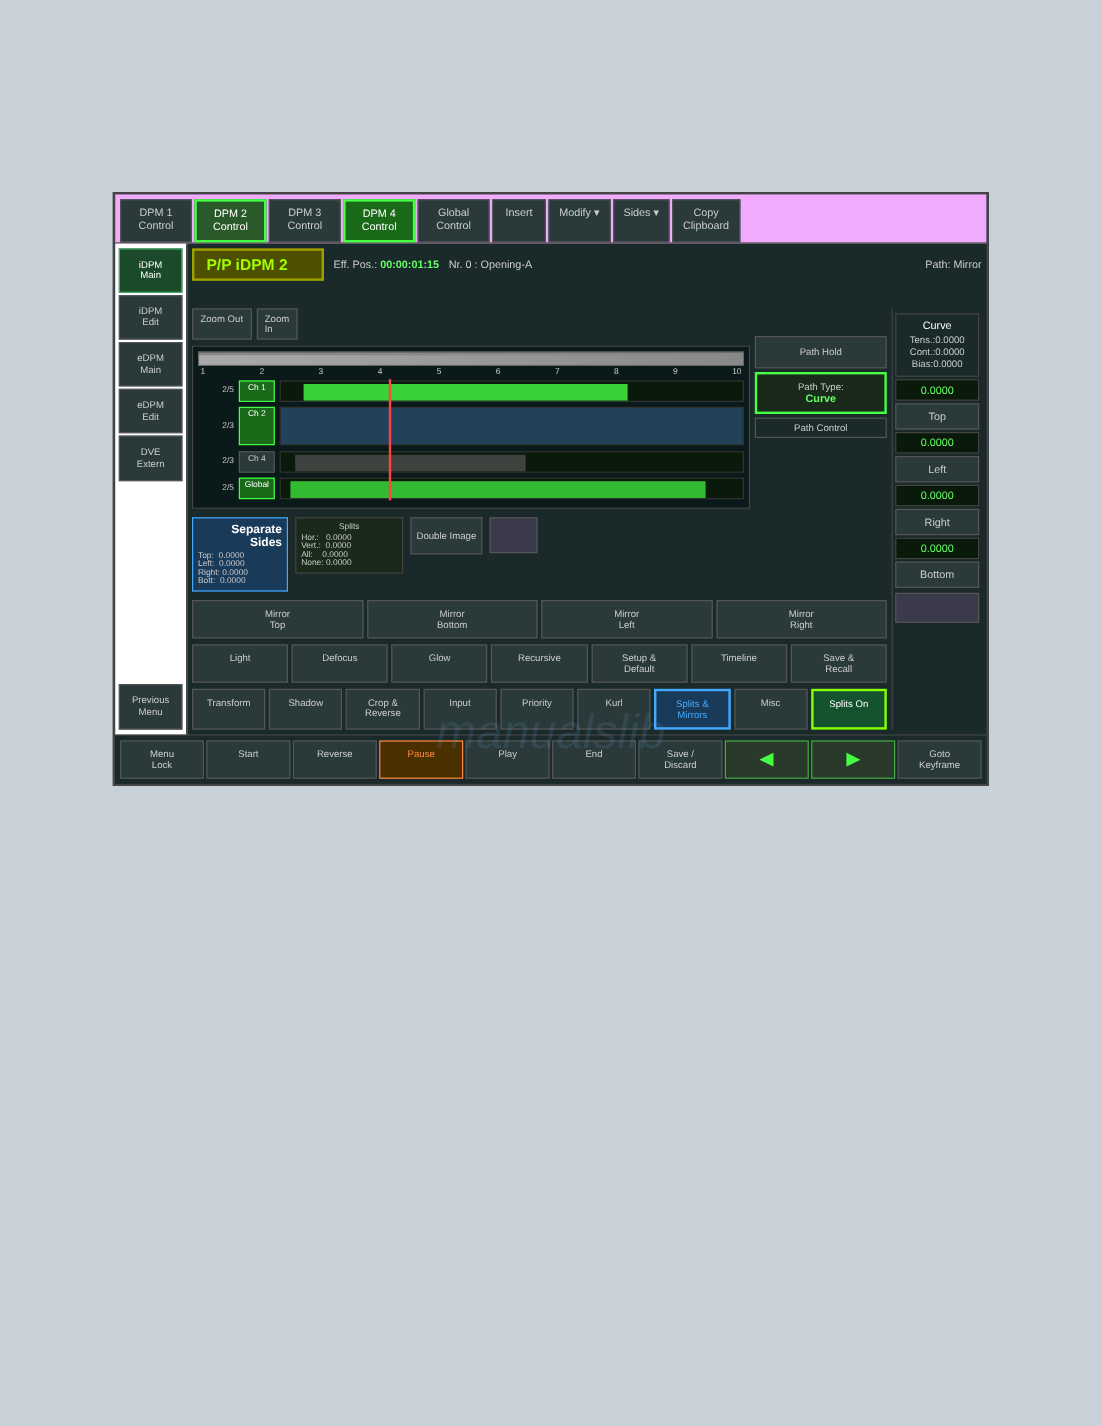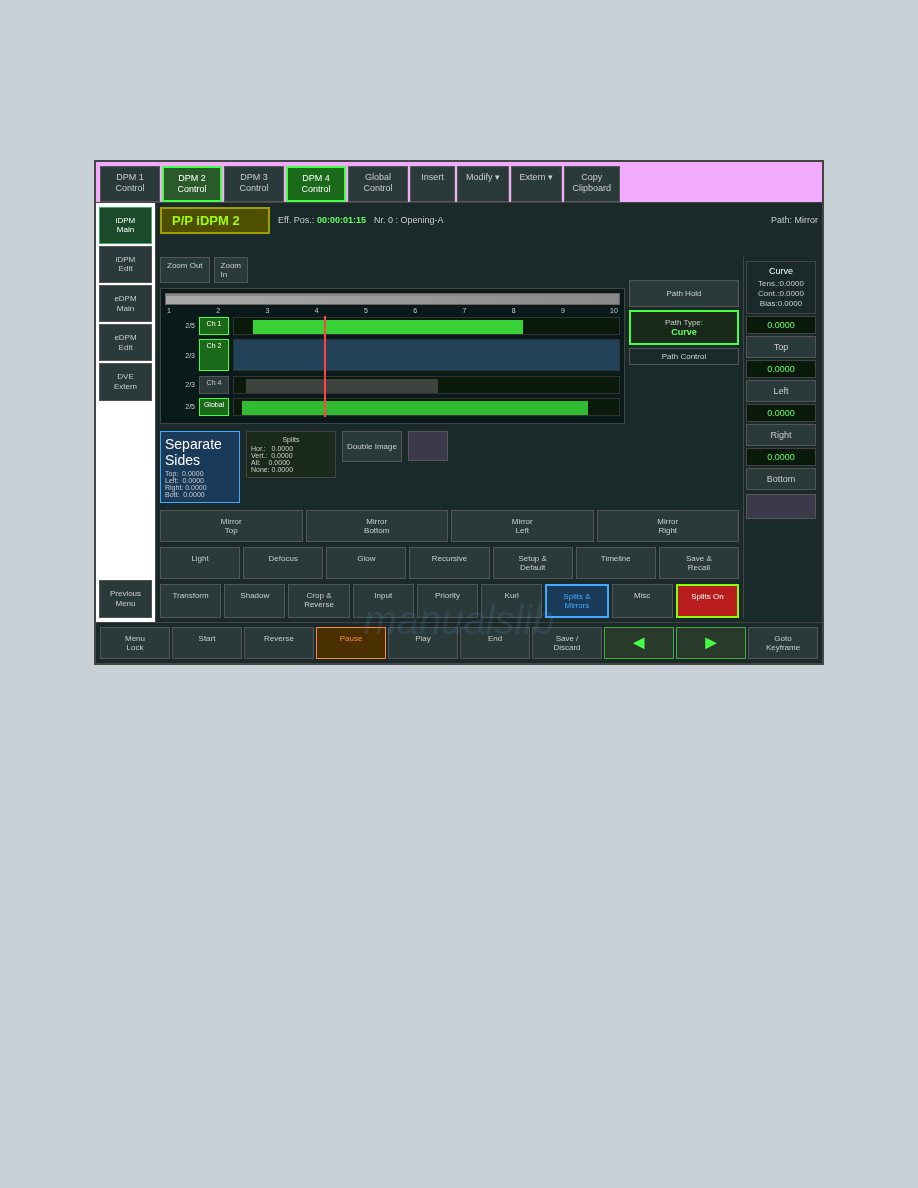--- a/index.html
+++ b/index.html
@@ -319,38 +319,39 @@
       border: 1px solid #555;
       cursor: pointer;
       text-align: center;
     }
     .small-btn.splits-mirrors {
       background: #1a3a5a;
       border: 2px solid #4af;
       color: #4af;
     }
     .small-btn.splits-on {
-      background: #b91c1c;
+      background: #14532d;
       border: 2px solid #8f0;
       color: #fff;
     }
     
     .separate-sides {
       background: #1a3a5a;
       border: 1px solid #4af;
       padding: 4px;
       font-size: 7px;
       color: #ccc;
       width: 80px;
     }
     .separate-title {
       color: #fff;
-      text-align: left;
+      text-align: right;
       margin-bottom: 2px;
-      font-size: 14px;
+      font-size: 10px;
+      font-weight: bold;
     }
     
     .splits-box {
       background: #1a2a1a;
       border: 1px solid #444;
       padding: 4px;
       font-size: 7px;
       color: #ccc;
       width: 90px;
     }
@@ -424,21 +425,21 @@
 <div class="main-container">
 
   <div class="tab-bar">
     <div class="tab-btn">DPM 1<br>Control</div>
     <div class="tab-btn active-dpm2">DPM 2<br>Control</div>
     <div class="tab-btn">DPM 3<br>Control</div>
     <div class="tab-btn active-green">DPM 4<br>Control</div>
     <div class="tab-btn">Global<br>Control</div>
     <div class="tab-btn" style="min-width:45px;">Insert</div>
     <div class="tab-btn" style="min-width:45px;">Modify ▾</div>
-    <div class="tab-btn" style="min-width:45px;">Extern ▾</div>
+    <div class="tab-btn" style="min-width:45px;">Sides ▾</div>
     <div class="tab-btn" style="min-width:55px;">Copy<br>Clipboard</div>
   </div>
 
   <div class="content-area">
 
     <div class="sidebar">
       <div class="sidebar-btn active">iDPM<br>Main</div>
       <div class="sidebar-btn">iDPM<br>Edit</div>
       <div class="sidebar-btn">eDPM<br>Main</div>
       <div class="sidebar-btn">eDPM<br>Edit</div>

